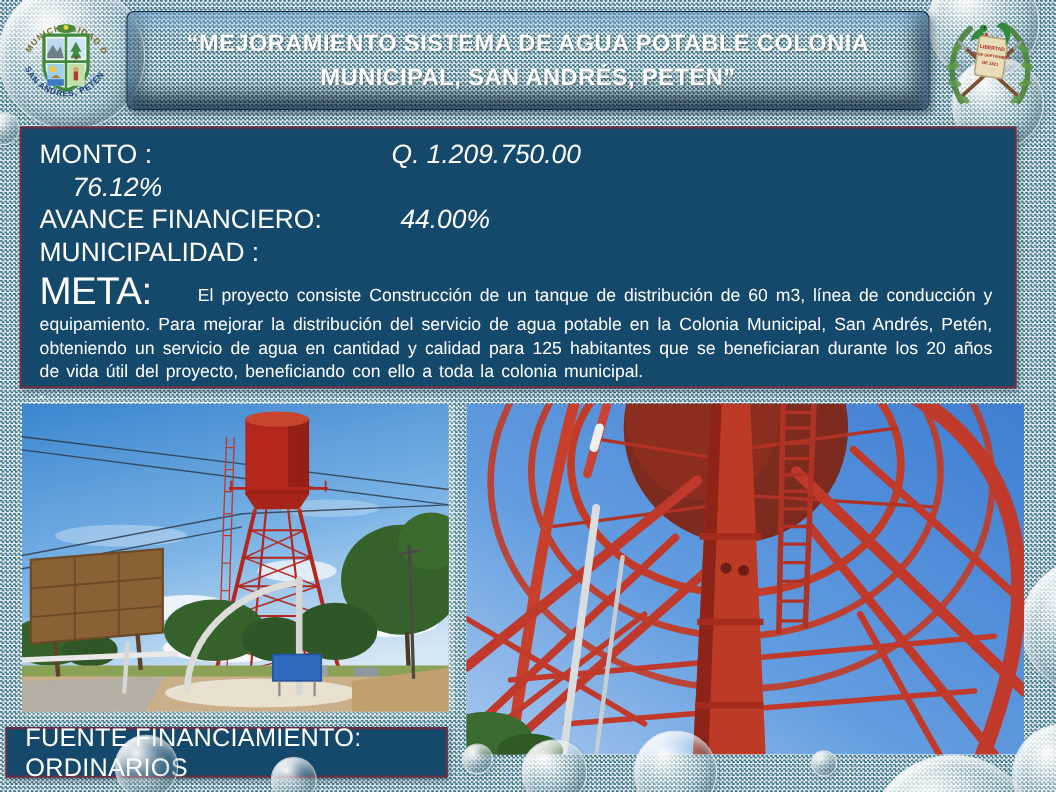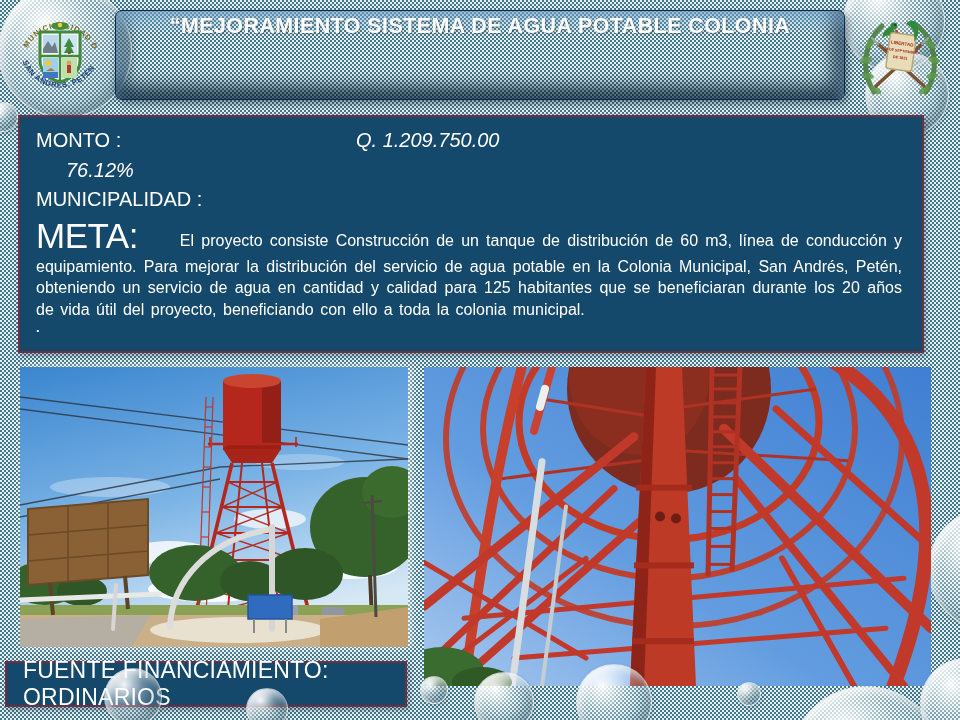--- a/index.html
+++ b/index.html
@@ -16,27 +16,27 @@
   .bubble.front{z-index:6;}
 
   
   .title-box{left:115px;top:10px;width:728px;height:88px;border-radius:7px;
     background:linear-gradient(180deg,#336f a0, #2a6392 0%, #245b8a 45%, #1b4a74 100%);
     border:1px solid #0a2a47;
     box-shadow:inset 0 12px 16px rgba(130,180,220,.55),
                inset 12px 0 14px rgba(8,38,66,.40),
                inset -12px -14px 16px rgba(4,24,46,.65),
                3px 4px 7px rgba(10,30,50,.45);
-    z-index:5;display:flex;flex-direction:column;justify-content:flex-start;align-items:center;}
+    z-index:5;display:flex;flex-direction:column;justify-content:center;align-items:center;}
   .title-line{color:#ffffff;font-weight:bold;font-size:21.5px;letter-spacing:.4px;line-height:31px;text-align:center;text-shadow:1px 1px 2px rgba(0,0,0,.35);}
 
   
   .info-box{left:18px;top:115px;width:906px;height:238px;background:#15496c;border:2px solid #6d2f42;z-index:4;
     box-shadow:2px 3px 6px rgba(20,40,60,.35);box-sizing:border-box;padding:9px 20px 0 16px;}
-  .info-row{display:grid;grid-template-columns:302px 1fr;color:#fff;font-size:20px;line-height:29.5px;font-weight:normal;}
+  .info-row{display:grid;grid-template-columns:302px 1fr;color:#fff;font-size:24px;line-height:29.5px;font-weight:normal;}
   .info-row .val{padding-left:18px;font-style:italic;}
   .meta{color:#fff;text-align:justify;margin-top:1px;}
   .meta-label{font-size:35px;letter-spacing:-.5px;margin-right:42px;vertical-align:-2px;}
   .meta-text{font-size:16px;font-weight:normal;line-height:21.5px;word-spacing:2px;}
   .meta-dot{color:#fff;font-size:13px;font-weight:bold;line-height:16px;}
 
   
   .photo{z-index:4;}
   .photo-left{left:20px;top:367px;width:388px;height:280px;box-shadow:3px 0 8px rgba(255,255,255,.55);}
   .photo-right{left:424px;top:367px;width:507px;height:319px;}
@@ -64,20 +64,21 @@
 <div class="bubble front" style="left:246px;top:688px;width:40px;height:40px;"></div>
 <div class="bubble front" style="left:420px;top:676px;width:26px;height:26px;"></div>
 <div class="bubble front" style="left:474px;top:672px;width:58px;height:58px;"></div>
 <div class="bubble front" style="left:576px;top:664px;width:74px;height:74px;"></div>
 <div class="bubble front" style="left:737px;top:682px;width:22px;height:22px;"></div>
 <div class="bubble front" style="left:790px;top:686px;width:150px;height:150px;"></div>
 <div class="bubble front" style="left:920px;top:658px;width:90px;height:90px;"></div>
 
 <div class="abs title-box">
   <div class="title-line">“MEJORAMIENTO SISTEMA DE AGUA POTABLE COLONIA</div>
+  <div class="title-line">MUNICIPAL, SAN ANDRÉS, PETÉN”</div>
 </div>
 
 <div class="abs logo logo-left">
   <svg viewBox="0 0 96 106">
     <defs>
       <path id="arcTop" d="M14,50 A36,36 0 0 1 82,50"></path>
       <path id="arcBot" d="M10,58 A40,40 0 0 0 86,58"></path>
     </defs>
     <text font-size="7.6" font-weight="bold" fill="#7a6a1f" letter-spacing="1">
       <textPath href="#arcTop" startOffset="4">MUNICIPALIDAD DE</textPath>
@@ -145,20 +146,24 @@
   </svg>
 </div>
 
 <div class="abs info-box">
   <div class="info-row">
     <span>MONTO :</span>
     <span class="val">Q. 1.209.750.00</span>
   </div>
   <div class="info-row">
     <span class="val" style="padding-left:30px;">76.12%</span>
+  </div>
+  <div class="info-row">
+    <span>AVANCE FINANCIERO:</span>
+    <span class="val" style="padding-left:26px;">44.00%</span>
   </div>
   <div class="info-row">
     <span>MUNICIPALIDAD :</span>
   </div>
   <div class="meta">
     <span class="meta-label">META:</span><span class="meta-text">El proyecto consiste Construcción de un tanque de distribución de 60 m3, línea de conducción y equipamiento. Para mejorar la distribución del servicio de agua potable en la Colonia Municipal, San Andrés, Petén, obteniendo un servicio de agua en cantidad y calidad para 125 habitantes que se beneficiaran durante los 20 años de vida útil del proyecto, beneficiando con ello a toda la colonia municipal.</span>
   </div>
   <div class="meta-dot">.</div>
 </div>
 

